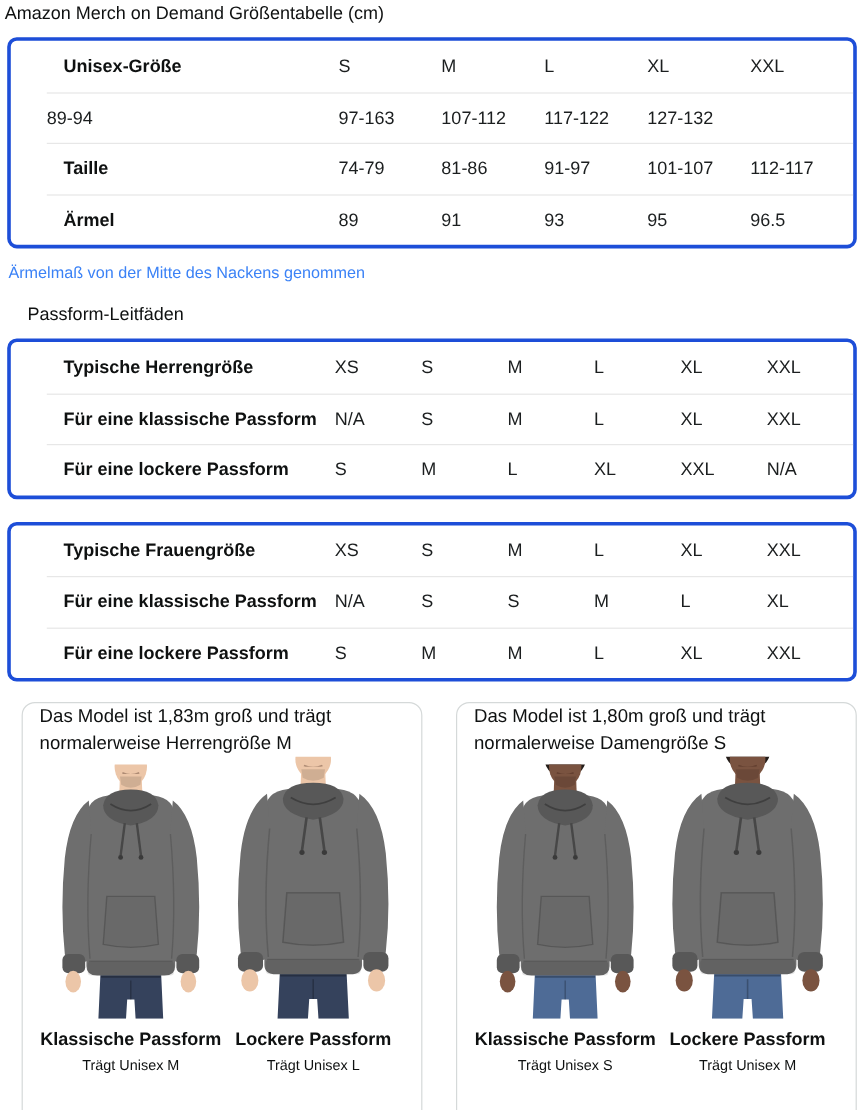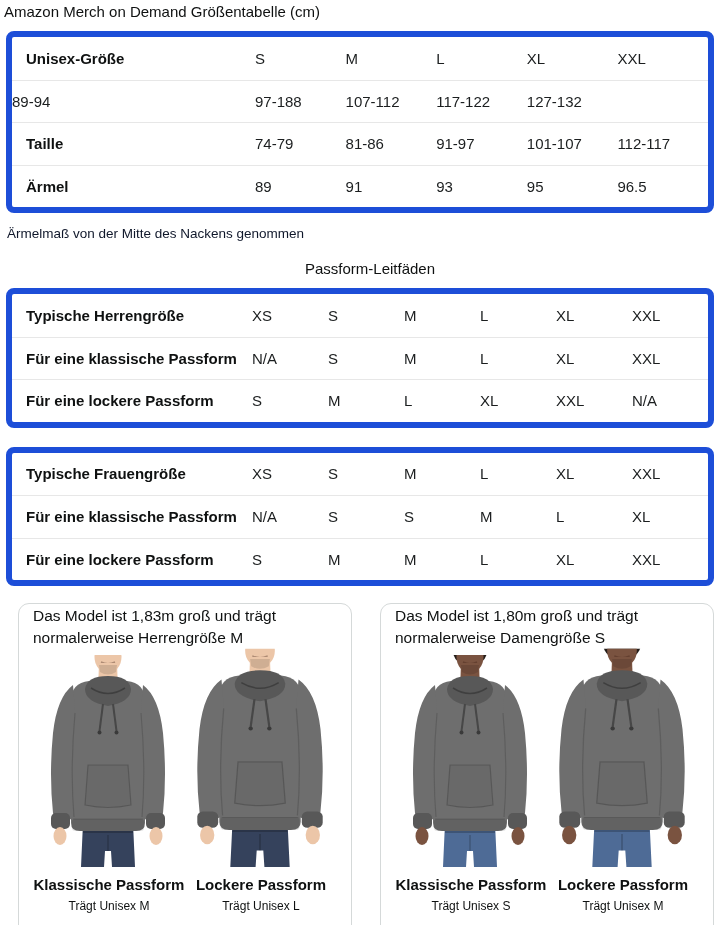--- a/index.html
+++ b/index.html
@@ -10,55 +10,56 @@
     color: #0f1111;
     overflow: hidden;
   }
   .page { padding: 2px 3px 0 3px; }
 
   .page-title { font-size: 15px; line-height: 19px; font-weight: 400; padding-left: 1px; }
 
   
   .tbl {
     margin: 10px 3px 0 3px;
-    border: 6px solid #1d4ed8;
+    border: 3px solid #1d4ed8;
     border-radius: 8px;
     background: #fff;
     overflow: hidden;
+    padding-left: 30px;
   }
   .tbl .row {
     display: grid;
     height: 42.5px;
     align-items: center;
     border-top: 1px solid #e7e7e7;
   }
   .tbl .row:first-child { border-top: none; }
   .tbl--size .row { grid-template-columns: 243px repeat(5, 1fr); }
   .tbl--fit  .row { grid-template-columns: 240px repeat(6, 1fr); }
   .cell { font-size: 15px; color: #1b1e1f; white-space: nowrap; }
   .cell.lbl { font-weight: 700; color: #0f1111; padding-left: 14px; }
 
-  .note { margin: 13px 0 0 4px; font-size: 13.5px; color: #0f172a; }
-  .section-heading { margin: 19px 0 0 20px; font-size: 15px; text-align: center; }
+  .note { margin: 13px 0 0 4px; font-size: 13.5px; color: #3b82f6; }
+  .section-heading { margin: 19px 0 0 20px; font-size: 15px; }
   .tbl + .tbl { margin-top: 19px; }
 
   
   .cards { display: flex; gap: 16px; margin: 17px 3px 0 3px; }
   .card {
     flex: 1;
     min-height: 353px;
     border: 1px solid #d5d9d9;
     border-radius: 11px;
     background: #fff;
     padding: 1px 14px 12px 14px;
     margin-left: 12px;
   }
   .card-desc { font-size: 15.5px; line-height: 22px; max-width: 300px; }
   .figures { display: flex; margin-top: 6px; }
-  .figure { flex: 1; display: flex; flex-direction: column; }
+  .figure { flex: 1; display: flex; flex-direction: column; align-items: center; }
   .fig-svg { width: 150px; height: 212px; display: block; }
   .figure.loose .fig-svg { transform: scaleX(1.1) scaleY(1.03); transform-origin: 50% 100%; }
   .fit-label { margin-top: 7px; font-size: 15px; font-weight: 700; line-height: 21px; text-align: center; }
   .size-label { font-size: 12px; line-height: 22px; text-align: center; }
 
   
   .card--men   { --skin: var(--skin-men, #ecc6a8);  --hair: transparent;               --jeans: var(--jeans-men, #35425c); }
   .card--women { --skin: var(--skin-women, #7a5340); --hair: var(--hair-women, #241d19); --jeans: var(--jeans-women, #4e6b96); }
   .fig-svg { --h: var(--hoodie, #6e6e6e); --hd: var(--hoodie-dark, #585858); }
 
@@ -120,21 +121,21 @@
     <div class="row">
       <div class="cell lbl">Unisex-Größe</div>
       <div class="cell">S</div>
       <div class="cell">M</div>
       <div class="cell">L</div>
       <div class="cell">XL</div>
       <div class="cell">XXL</div>
     </div>
     <div class="row">
       <div class="cell">89-94</div>
-      <div class="cell">97-188</div>
+      <div class="cell">97-163</div>
       <div class="cell">107-112</div>
       <div class="cell">117-122</div>
       <div class="cell">127-132</div>
     </div>
     <div class="row">
       <div class="cell lbl">Taille</div>
       <div class="cell">74-79</div>
       <div class="cell">81-86</div>
       <div class="cell">91-97</div>
       <div class="cell">101-107</div>

